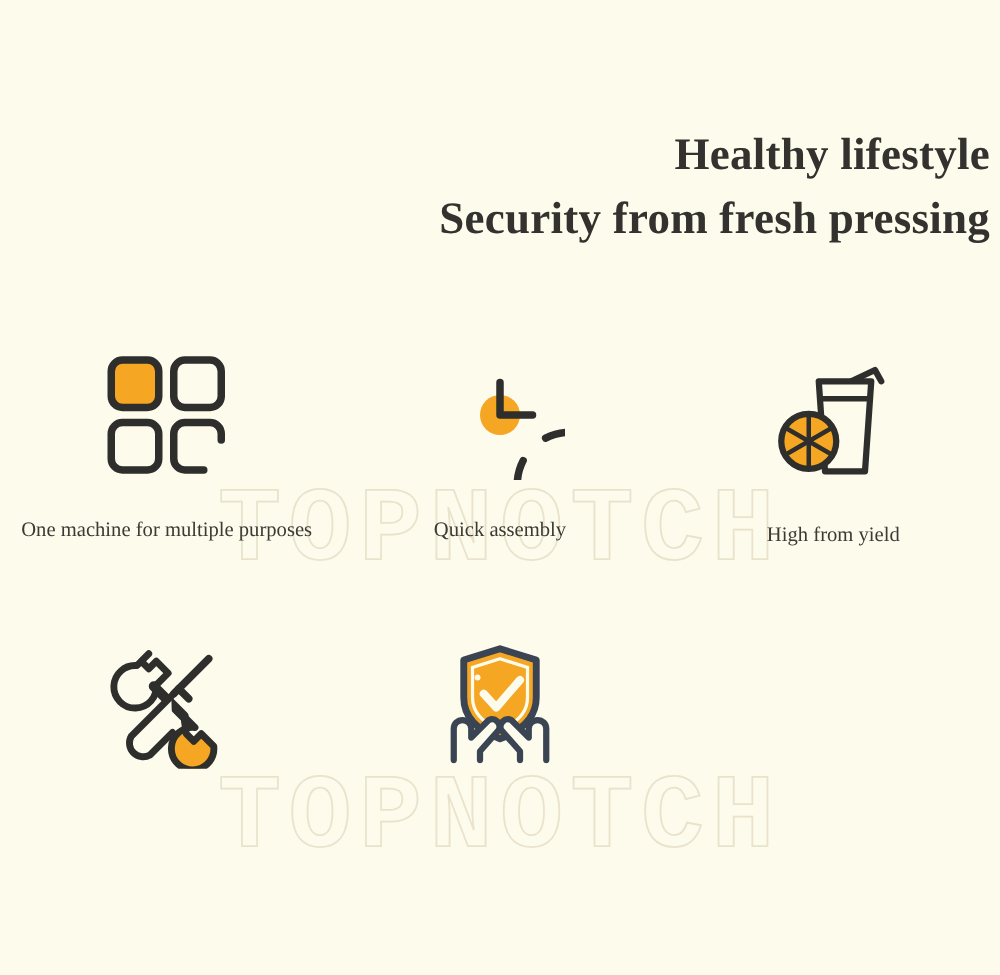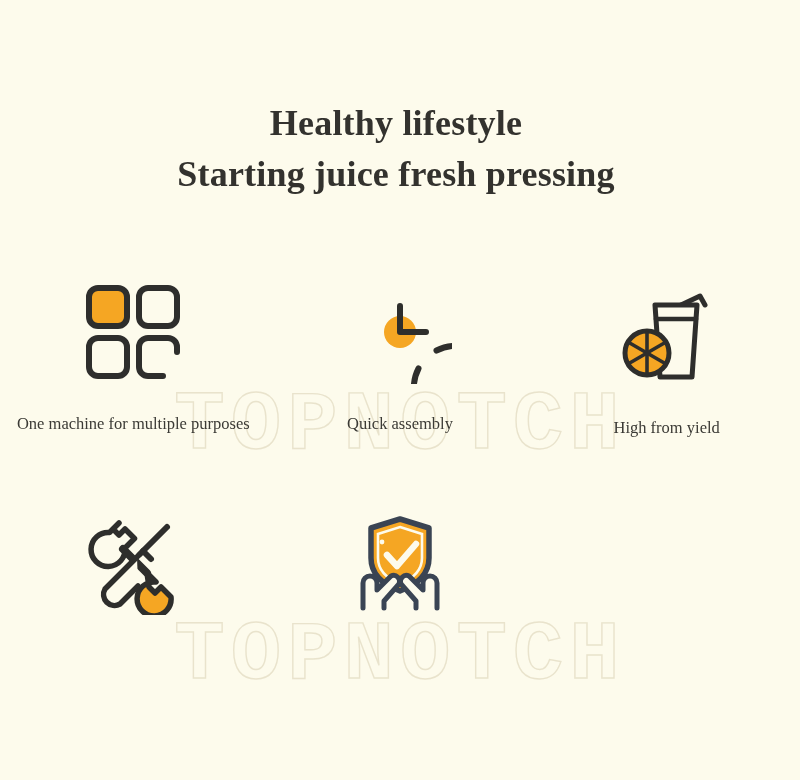--- a/index.html
+++ b/index.html
@@ -22,21 +22,21 @@
     background: #fdfbec;
     overflow: hidden;
   }
 
   
   .heading {
     position: absolute;
     top: 98px;
     left: 0;
     width: 792px;
-    text-align: center;
+    text-align: right;
     color: #33322e;
     font-family: "Liberation Serif", "DejaVu Serif", serif;
     font-size: 36px;
     font-weight: 700;
     line-height: 1.42;
     letter-spacing: 0.2px;
   }
   .heading .line { display: block; white-space: nowrap; }
 
   
@@ -97,21 +97,21 @@
   .features .feature.row2 .icon-wrap { height: 126px; }
   .features .feature.row2 .label { margin-top: 20px; }
 </style>
 </head>
 <body>
 
 <div class="page">
 
   <div class="heading">
     <span class="line">Healthy lifestyle</span>
-    <span class="line">Starting juice fresh pressing</span>
+    <span class="line">Security from fresh pressing</span>
   </div>
 
   <div class="watermark watermark-1">TOPNOTCH</div>
   <div class="watermark watermark-2">TOPNOTCH</div>
 
   <div class="features">
 
     <div class="feature row1">
       <div class="icon-wrap">
         <svg width="104" height="104" viewBox="0 0 104 104" fill="none">

